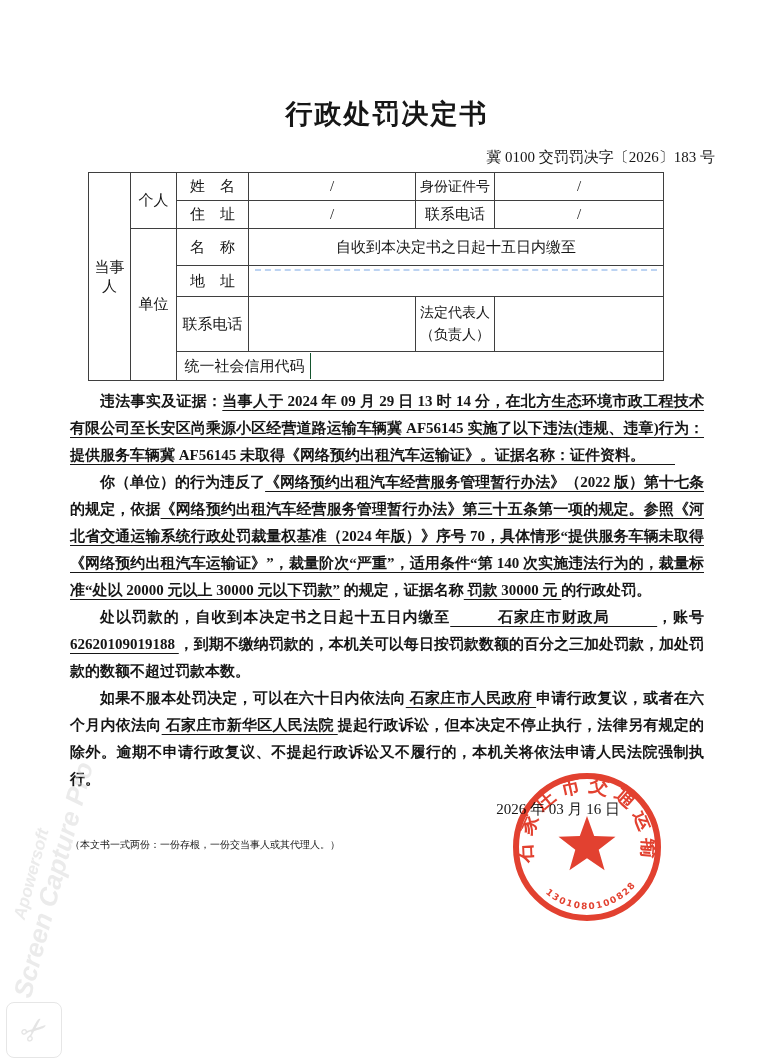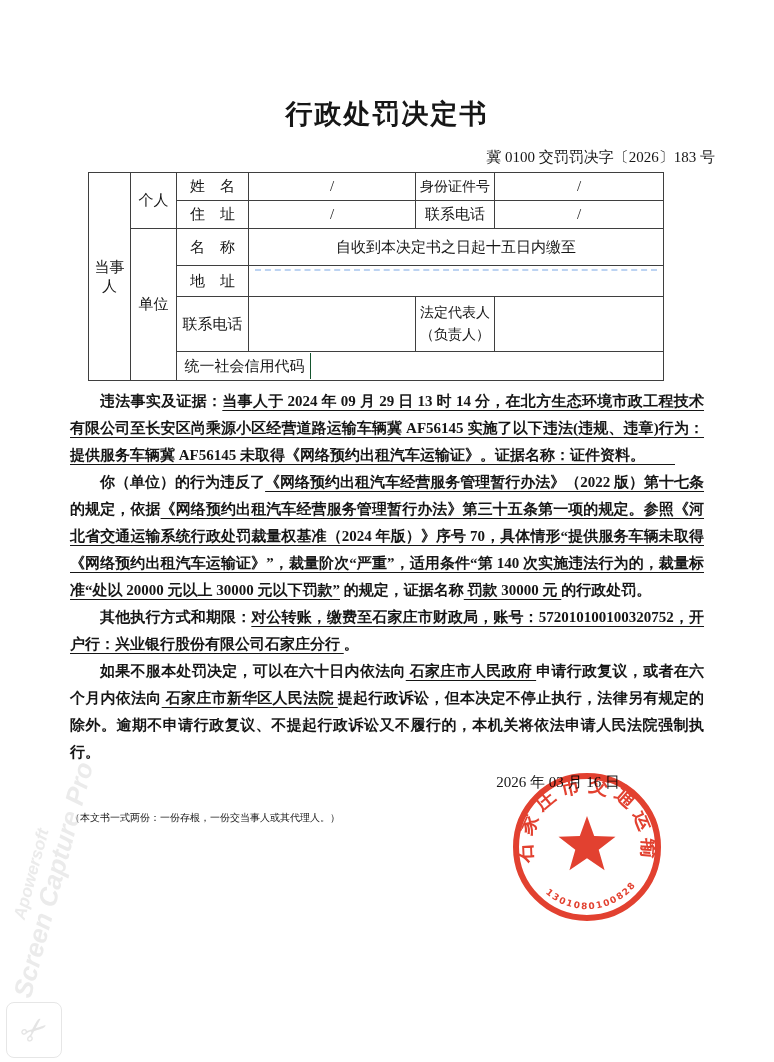--- a/index.html
+++ b/index.html
@@ -188,21 +188,21 @@
           <div class="credit-val"></div>
         </div>
       </td>
     </tr>
   </tbody>
     </table>
 
   <div class="bodytext">
     <p><span>违法事实及证据：</span><span class="u">当事人于 2024 年 09 月 29 日 13 时 14 分，在北方生态环境市政工程技术有限公司至长安区尚乘源小区经营道路运输车辆冀 AF56145 实施了以下违法(违规、违章)行为：提供服务车辆冀 AF56145 未取得《网络预约出租汽车运输证》。证据名称：证件资料。　　</span></p>
     <p><span>你（单位）的行为违反了</span><span class="u">《网络预约出租汽车经营服务管理暂行办法》（2022 版）第十七条</span><span> 的规定，依据</span><span class="u">《网络预约出租汽车经营服务管理暂行办法》第三十五条第一项的规定。参照《河北省交通运输系统行政处罚裁量权基准（2024 年版）》序号 70，具体情形“提供服务车辆未取得《网络预约出租汽车运输证》”，裁量阶次“严重”，适用条件“第 140 次实施违法行为的，裁量标准“处以 20000 元以上 30000 元以下罚款”</span><span> 的规定，证据名称</span><span class="u"> 罚款 30000 元 </span><span>的行政处罚。</span></p>
-    <p><span>其他执行方式和期限：</span><span class="u">对公转账，缴费至石家庄市财政局，账号：572010100100320752，开户行：兴业银行股份有限公司石家庄分行 </span><span>。</span></p>
+    <p><span>处以罚款的，自收到本决定书之日起十五日内缴至</span><span class="u">　　　石家庄市财政局　　　</span><span>，账号 </span><span class="u">62620109019188 </span><span>，到期不缴纳罚款的，本机关可以每日按罚款数额的百分之三加处罚款，加处罚款的数额不超过罚款本数。</span></p>
     <p><span>如果不服本处罚决定，可以在六十日内依法向</span><span class="u"> 石家庄市人民政府 </span><span>申请行政复议，或者在六个月内依法向</span><span class="u"> 石家庄市新华区人民法院 </span><span>提起行政诉讼，但本决定不停止执行，法律另有规定的除外。逾期不申请行政复议、不提起行政诉讼又不履行的，本机关将依法申请人民法院强制执行。</span></p>
   </div>
 
   <div class="date-line">2026 年 03 月 16 日</div>
   <div class="footer-note">（本文书一式两份：一份存根，一份交当事人或其代理人。）</div>
 
   <svg class="stamp" viewBox="0 0 170 170">
     <circle class="seal-stroke" cx="85" cy="85" r="71"></circle>
     <polygon class="seal-fill" points="85,54 92.2,74 113.5,74.7 96.7,87.8 102.6,108.3 85,96.3 67.4,108.3 73.3,87.8 56.5,74.7 77.8,74"></polygon>
     <path id="sealArcTop" d="M 32.4 104.2 A 56 56 0 1 1 137.6 104.2" fill="none"></path>

